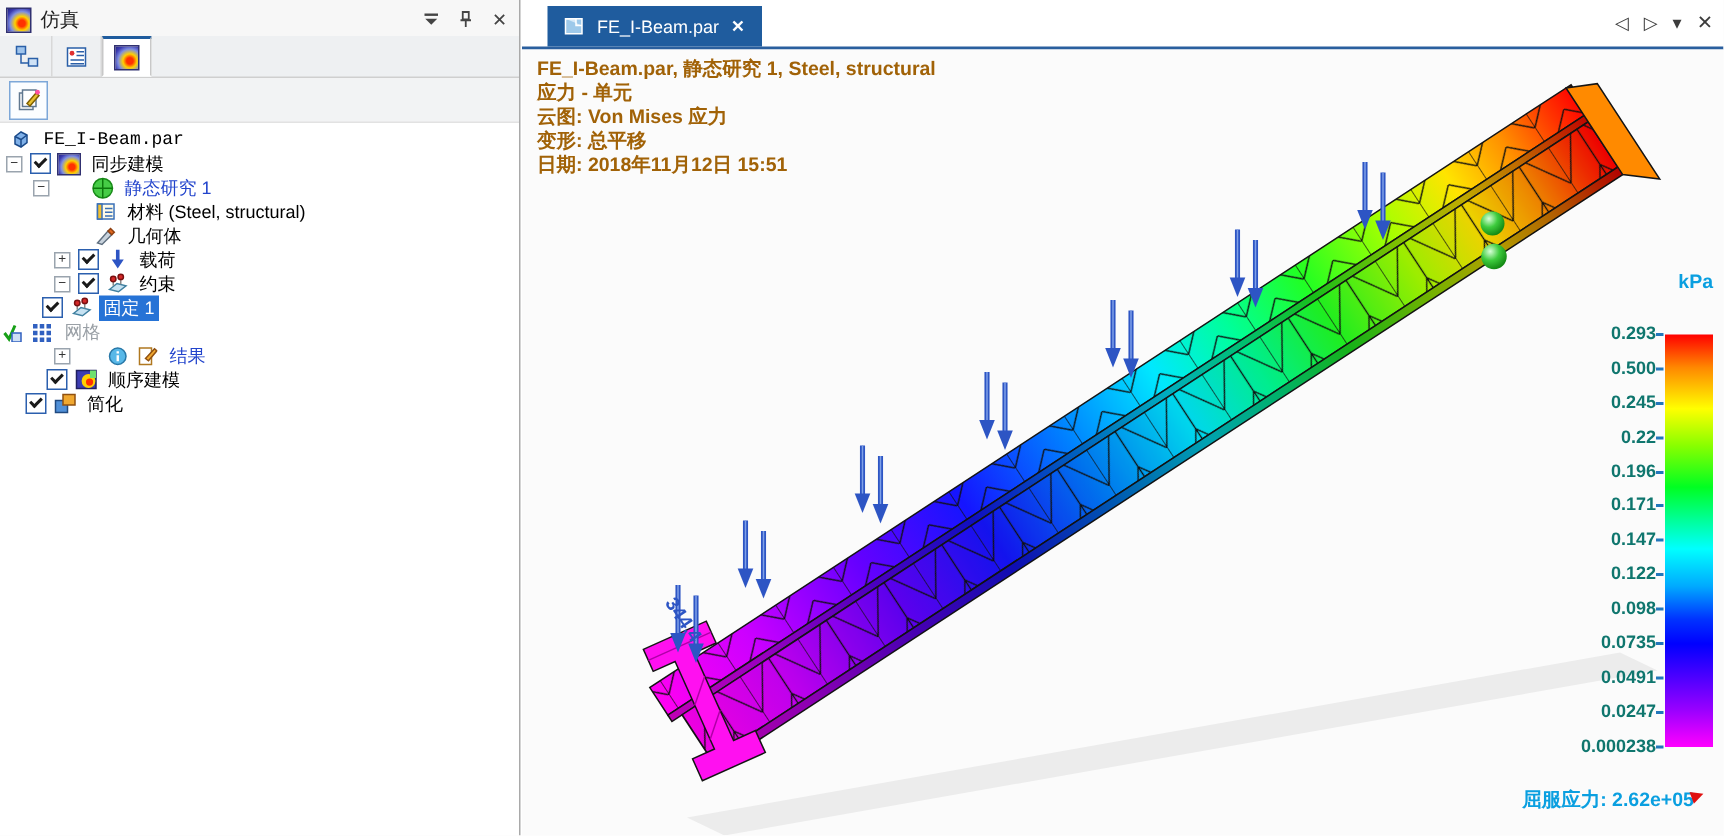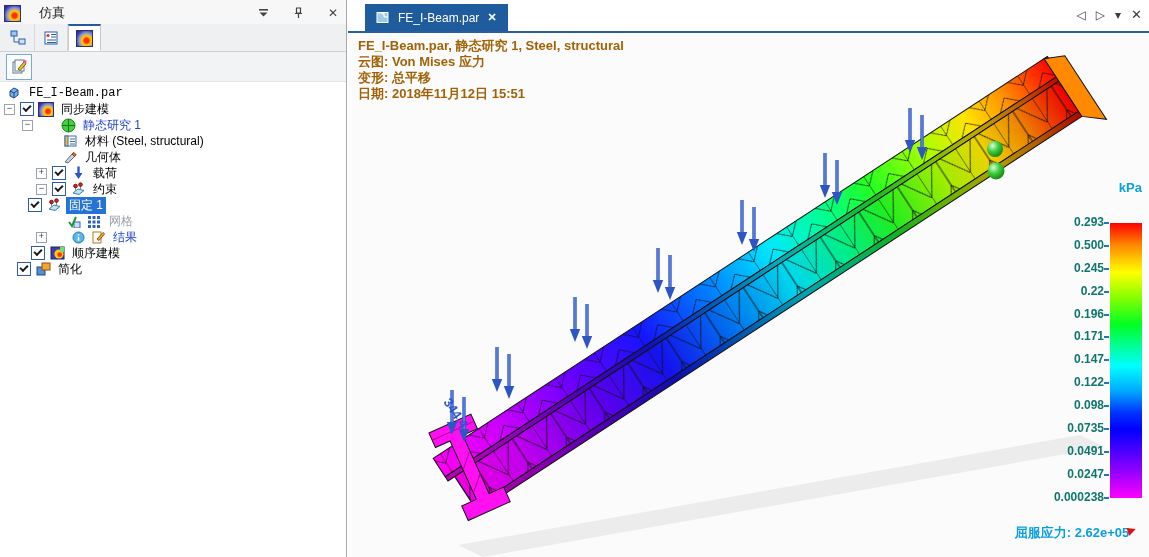--- a/index.html
+++ b/index.html
@@ -2,21 +2,21 @@
 <html><head>
 <meta charset="utf-8">
 <style>
   html,body{margin:0;padding:0;}
   body{width:1149px;height:557px;position:relative;overflow:hidden;
        font-family:"Liberation Sans",sans-serif;background:#ffffff;font-size:12px;}
 
   
   .leftpanel{position:absolute;left:0;top:0;width:347px;height:557px;background:#ffffff;
              border-right:1px solid #a9a9a9;box-sizing:border-box;}
-  .p-header{height:22px;display:flex;align-items:center;padding:2px 5px 0 4px;background:#f7f7f7;gap:12px;}
+  .p-header{height:22px;display:flex;align-items:center;padding:2px 5px 0 4px;background:#f7f7f7;}
   .p-header .ttl{flex:1;margin-left:6px;color:#222;font-size:13px;}
   .hicon{width:16px;height:14px;margin-left:7px;cursor:default;display:inline-flex;align-items:center;justify-content:center;color:#444;}
   .heatsq{width:15px;height:15px;border:1px solid #303070;
           background:radial-gradient(circle at 64% 64%, #ff3000 0 16%, #ffd000 34%, #7f8fe0 58%, #3d3db2 78%, #23237f);}
   .p-tabs{height:27px;background:#eef0f2;border-bottom:1px solid #cfcfcf;display:flex;align-items:stretch;padding-left:2px;}
   .ptab{width:33px;display:flex;align-items:center;justify-content:center;border-right:1px solid #d8d8d8;box-sizing:border-box;}
   .ptab.sel{background:#ffffff;border-top:2px solid #1f5c9e;border-left:1px solid #c8c8c8;border-right:1px solid #c8c8c8;border-bottom:1px solid #fff;}
   .p-toolbar{height:29px;background:#f2f3f4;border-bottom:1px solid #e2e2e2;display:flex;align-items:center;padding-left:6px;}
   .editbtn{width:24px;height:24px;border:1px solid #7da7d8;background:#fbfdff;display:flex;align-items:center;justify-content:center;}
   .p-tree{padding-top:3px;}
@@ -192,21 +192,21 @@
         <svg width="15" height="14" viewBox="0 0 15 14">
             <path d="M2,11 L7,7 L13,8.5 L8,12.5 Z" fill="#c6e2f2" stroke="#4080a0"></path>
             <path d="M4.5,8.5 V5 M9.5,7.5 V3.5" stroke="#888"></path>
             <circle cx="4.5" cy="4" r="1.8" fill="#d42828" stroke="#7a1010"></circle>
             <circle cx="9.5" cy="2.6" r="1.8" fill="#d42828" stroke="#7a1010"></circle>
           </svg>
       </span>
       <span class="tlabel sel">固定 1</span>
     </div>
 
-    <div class="trow" style="padding-left:66px">
+    <div class="trow" style="">
       <span class="ti">
         <svg width="13" height="14" viewBox="0 0 13 14">
             <path d="M1,8 L4,12 L8,3" fill="none" stroke="#18a018" stroke-width="2"></path>
             <rect x="6" y="8" width="6" height="6" fill="#cfe0f4" stroke="#3060c0"></rect>
           </svg>
       </span>
       <span class="ti">
         <svg width="14" height="14" viewBox="0 0 14 14">
             <g fill="#3060c0">
               <rect x="1" y="2" width="3" height="3"></rect>
@@ -362,20 +362,21 @@
       </g>
 
       <circle cx="647" cy="116" r="8" fill="url(#sph)"></circle>
       <circle cx="648" cy="138" r="8.5" fill="url(#sph)"></circle>
 
       <text transform="translate(95,369) rotate(56)" fill="#2d55c4" font-size="13" font-weight="bold">344.4</text>
     </svg>
 
     <div class="infoblock">
       <div>FE_I-Beam.par, 静态研究 1, Steel, structural</div>
+      <div>应力 - 单元</div>
       <div>云图: Von Mises 应力</div>
       <div>变形: 总平移</div>
       <div>日期: 2018年11月12日  15:51</div>
     </div>
 
     <div class="legend">
       <span class="unit">kPa</span>
       <div class="lbar"></div>
       <span class="tick" style="top:49px"></span>
         <span class="tick" style="top:72px"></span>

